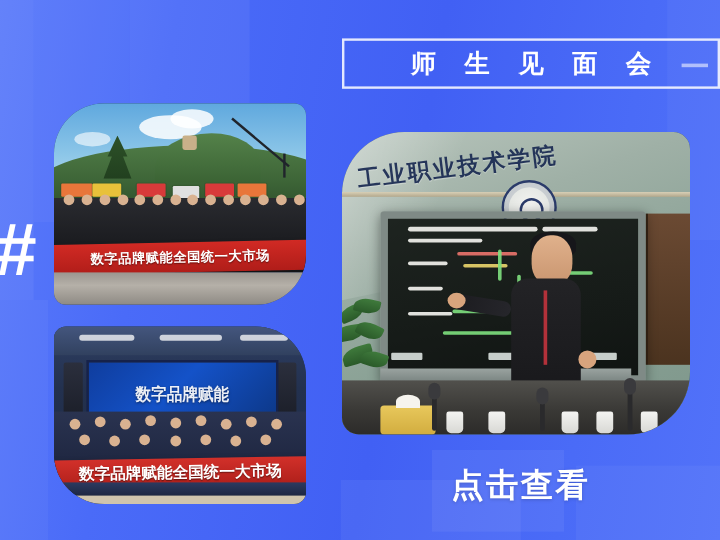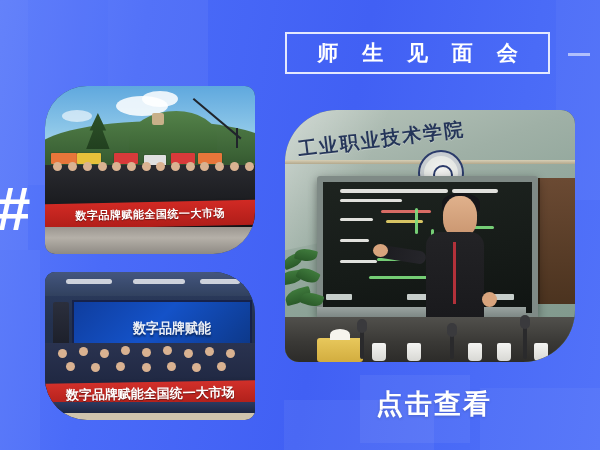--- a/index.html
+++ b/index.html
@@ -42,21 +42,21 @@
     line-height: 1;
     letter-spacing: -2px;
     user-select: none;
   }
 
   
   .title-box {
     position: absolute;
     left: 285px;
     top: 32px;
-    width: 265px;
+    width: 315px;
     height: 42px;
     border: 2px solid rgba(255,255,255,0.85);
     box-sizing: border-box;
     display: flex;
     align-items: center;
     justify-content: center;
   }
   .title-text {
     color: #ffffff;
     font-size: 21px;
@@ -188,21 +188,20 @@
   }
   .ceil-light.l1 { left:10%; width:46px;}
   .ceil-light.l2 { left:42%; width:52px;}
   .ceil-light.l3 { left:74%; width:40px;}
   .stage-screen {
     position:absolute; left:13%; top:19%; width:74%; height:36%;
     background: linear-gradient(135deg,#0f3d9e 0%, #1452c8 45%, #0c3684 100%);
     border: 2px solid #16224a;
     display:flex; align-items:center; justify-content:center;
     overflow:hidden;
-    padding-left:20px;
   }
   .stage-screen .st {
     color: rgba(255,255,255,.92);
     font-size: 13px; font-weight:700; white-space:nowrap;
     text-shadow: 0 1px 2px rgba(0,0,0,.5);
     transform: scaleY(1.1);
   }
   .speaker-box {
     position:absolute; top:20%; width:16px; height:34%;
     background: linear-gradient(180deg,#2b2f3d,#1a1d27);

